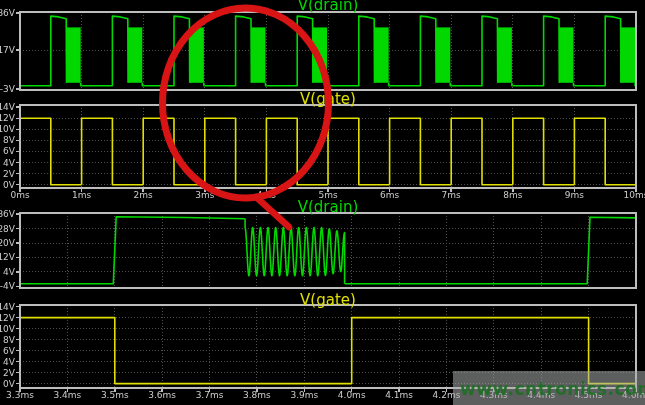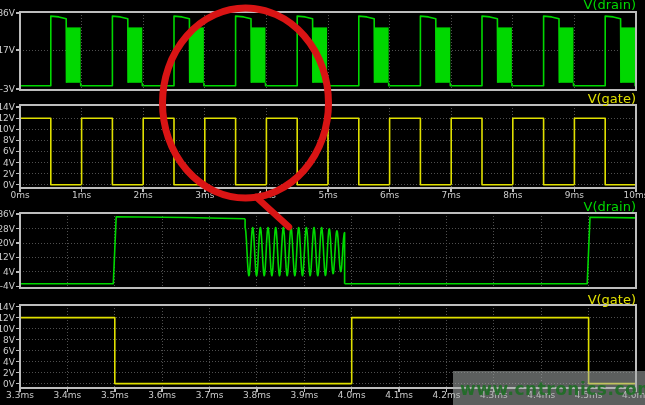--- a/index.html
+++ b/index.html
@@ -1,20 +1,20 @@
 <!DOCTYPE html>
 <html><head>
 <meta charset="utf-8">
 <style>
   html,body{margin:0;padding:0;background:#000;}
   #stage{position:relative;width:645px;height:405px;background:#000;overflow:hidden;
          font-family:"DejaVu Sans",sans-serif;}
   #plots{position:absolute;left:0;top:0;z-index:1;}
-  .ptitle{position:absolute;left:20px;width:616px;height:10px;text-align:right;
-          font-size:13px;line-height:10px;z-index:2;}
+  .ptitle{position:absolute;left:20px;width:616px;height:10px;text-align:center;
+          font-size:15px;line-height:10px;z-index:2;}
   #watermark{position:absolute;left:453px;top:371px;width:192px;height:34px;z-index:5;
              display:flex;align-items:center;box-sizing:border-box;padding:2px 0 0 7px;}
   #watermark span{font-size:17px;font-weight:600;letter-spacing:.5px;white-space:nowrap;}
   #overlay{position:absolute;left:0;top:0;z-index:6;pointer-events:none;}
 </style>
 </head>
 <body>
 
 <div id="stage">
   <svg id="plots" width="645" height="405">

